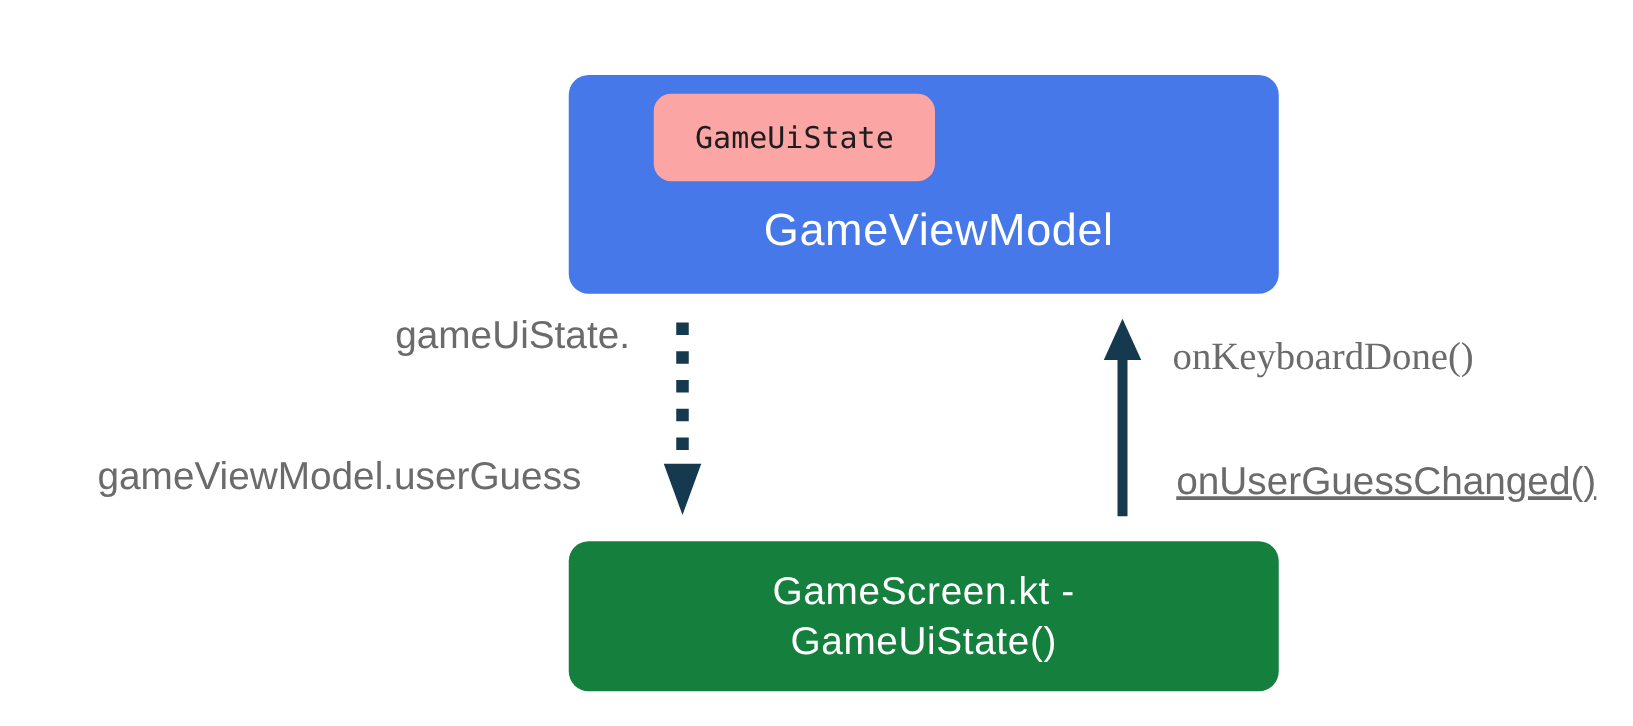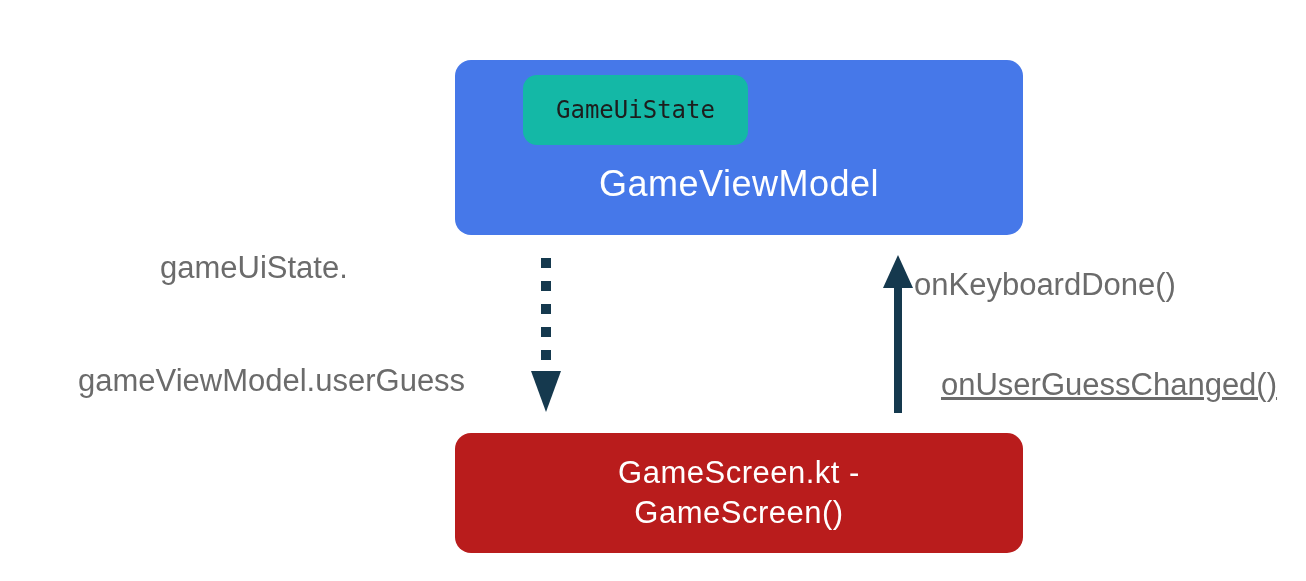--- a/index.html
+++ b/index.html
@@ -24,33 +24,33 @@
     border-radius: 16px;
   }
   .box-blue {
     top: 60px;
     height: 175px;
     background: #4678E9;
   }
   .box-green {
     top: 433px;
     height: 120px;
-    background: #b91c1c;
+    background: #15803d;
     display: flex;
     align-items: center;
     justify-content: center;
   }
 
   .badge {
     position: absolute;
     left: 68px;            
     top: 15px;             
     width: 225px;
     height: 70px;
-    background: #14b8a6;
+    background: #fca5a5;
     border-radius: 14px;
     display: flex;
     align-items: center;
     justify-content: center;
   }
   .badge-text {
     font-family: "DejaVu Sans Mono", "Liberation Mono", monospace;
     font-size: 24px;
     color: #1d1d1d;
     white-space: nowrap;
@@ -59,54 +59,56 @@
   .box-title-blue {
     position: absolute;
     left: 0;
     top: 103px;            
     width: 100%;
     text-align: center;
     color: #ffffff;
     font-size: 36px;
     font-weight: 400;
     letter-spacing: 0.5px;
+    padding-left: 12px;
   }
 
   .box-title-green {
     text-align: center;
     color: #ffffff;
     font-size: 31px;
     line-height: 40px;
     font-weight: 400;
     letter-spacing: 0.5px;
   }
 
   
   .label {
     position: absolute;
     color: #6B6B6B;
     font-size: 31px;
     line-height: 36px;
     white-space: nowrap;
   }
   .label-state {
-    left: 160px;
+    left: 148px;
     top: 250px;
     width: 356px;
-    text-align: left;
+    text-align: right;
   }
   .label-userguess {
     left: 78px;
     top: 363px;
     width: 434px;
     text-align: left;
   }
   .label-keyboarddone {
-    left: 914px;
+    left: 938px;
     top: 267px;
+    font-family: Liberation Serif, serif;
   }
   .label-userguesschanged {
     left: 941px;
     top: 367px;
     text-decoration: underline;
   }
 
   
   .dotted-arrow {
     position: absolute;
@@ -182,17 +184,17 @@
 
   <span class="tri-up"></span>
   <span class="shaft"></span>
 
   <div class="label label-keyboarddone">onKeyboardDone()</div>
   <div class="label label-userguesschanged">onUserGuessChanged()</div>
 
   <div class="box box-green">
     <div class="box-title-green">
       <div>GameScreen.kt -</div>
-      <div>GameScreen()</div>
+      <div>GameUiState()</div>
     </div>
   </div>
 
 </div>
 
 </body></html>

